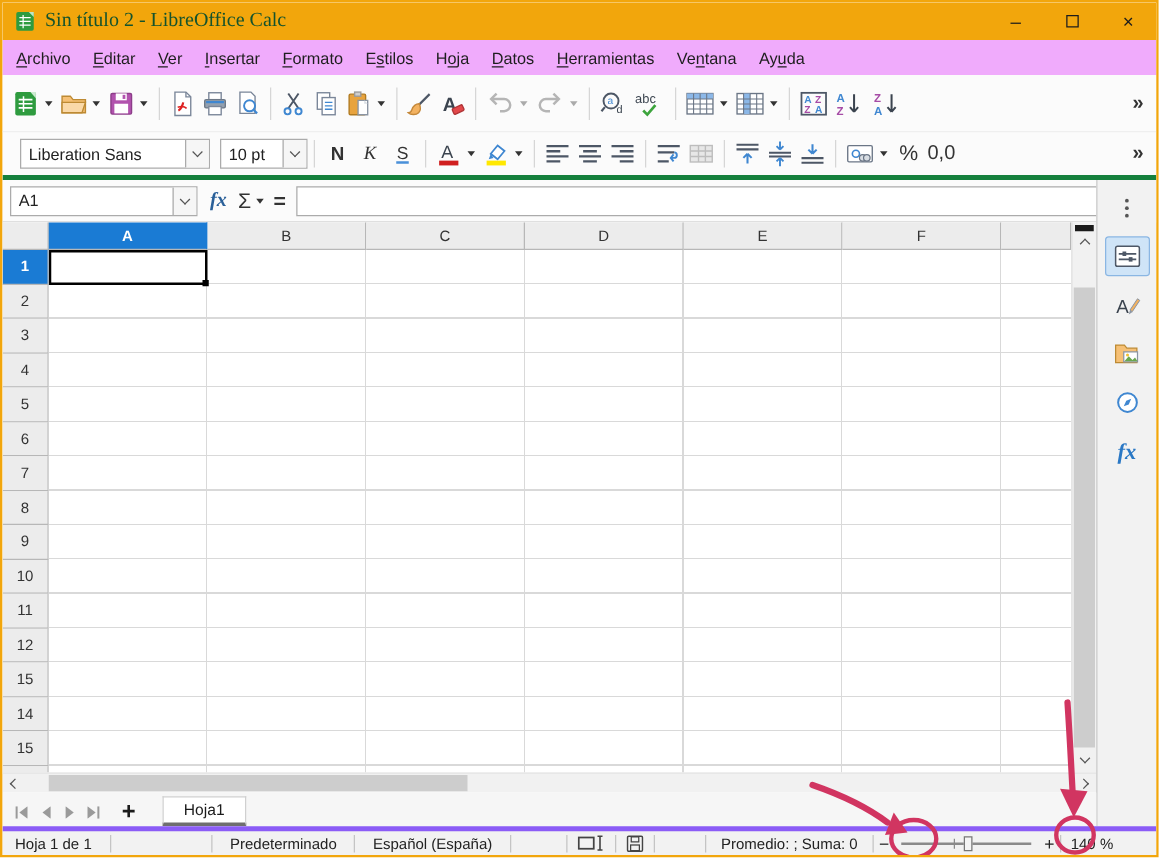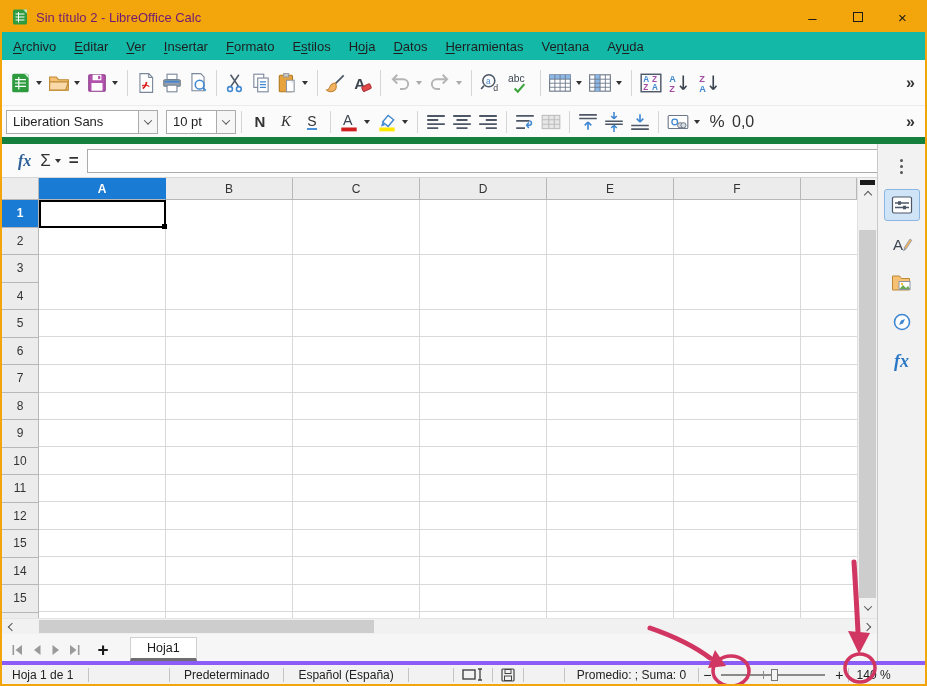--- a/index.html
+++ b/index.html
@@ -6,34 +6,34 @@
   *{box-sizing:border-box;}
   .window{
     position:relative;width:927px;height:686px;
     border:2px solid #f2a60c;background:#fff;overflow:hidden;
     font-family:"Liberation Sans",sans-serif;color:#222;
   }
   
   .titlebar{position:absolute;left:0;top:0;width:923px;height:30px;background:#f2a60c;
     display:flex;align-items:center;}
   .app-icon{margin:0 8px 0 10px;display:flex;}
-  .title-text{font-size:13px;color:#701a75;}
+  .title-text{font-size:16px;color:#14532d;font-family:Liberation Serif, serif;}
   .win-controls{margin-left:auto;display:flex;height:100%;}
   .win-btn{width:45px;height:100%;display:flex;align-items:center;justify-content:center;
     font-size:15px;color:#1c1c1c;cursor:default;}
   .max-glyph{width:10px;height:10px;border:1.5px solid #1c1c1c;display:block;}
   
-  .menubar{position:absolute;left:0;top:30px;width:923px;height:28px;background:#14b8a6;
+  .menubar{position:absolute;left:0;top:30px;width:923px;height:28px;background:#f0abfc;
     display:flex;align-items:center;padding-left:2px;font-size:13px;}
   .menu-item{padding:4px 9px;color:#1e1e1e;}
   .menu-item u{text-underline-offset:2px;}
   
   .toolbar{position:absolute;left:0;width:923px;background:#fbfbfb;display:flex;align-items:center;}
   .tb-std{top:58px;height:46px;border-bottom:1px solid #ececec;padding-left:6px;}
-  .tb-fmt{top:104px;height:38px;border-bottom:7px solid #15803d;padding-left:4px;}
+  .tb-fmt{top:104px;height:38px;border-bottom:4px solid #15803d;padding-left:14px;}
   .tbtn{height:32px;min-width:26px;padding:0 2px;display:flex;align-items:center;justify-content:center;border-radius:2px;}
   .tb-std .tbtn{height:36px;}
   .dd{width:0;height:0;border-left:3.5px solid transparent;border-right:3.5px solid transparent;
     border-top:4px solid #333;margin:0 4px 0 2px;align-self:center;}
   .dd.gray{border-top-color:#aaa;}
   .sep{width:1px;align-self:center;background:#d6d6d6;margin:0 5px;}
   .tb-std .sep{height:26px;}
   .tb-fmt .sep{height:22px;}
   .overflow{margin-left:auto;margin-right:10px;font-size:16px;font-weight:bold;color:#333;}
   .txtbtn{font-size:15px;color:#333;}
@@ -418,20 +418,26 @@
     <div class="tbtn">
         <span class="txtbtn" style="font-size:17px">%</span>
       </div>
     <div class="tbtn">
         <span class="txtbtn" style="font-size:16px">0,0</span>
       </div>
     <div class="overflow">»</div>
   </div>
 
   <div class="formulabar">
+    <div class="combo namebox">
+      <span class="val">A1</span>
+      <span class="cbtn">
+          <span class="chev down"></span>
+        </span>
+    </div>
     <span class="fx">fx</span>
     <span class="sigma">Σ</span>
     <span class="dd"></span>
     <span class="equals">=</span>
     <div class="formula-input"></div>
     <span class="fb-expand"></span>
   </div>
 
   <div class="main">
     <div class="corner"></div>

